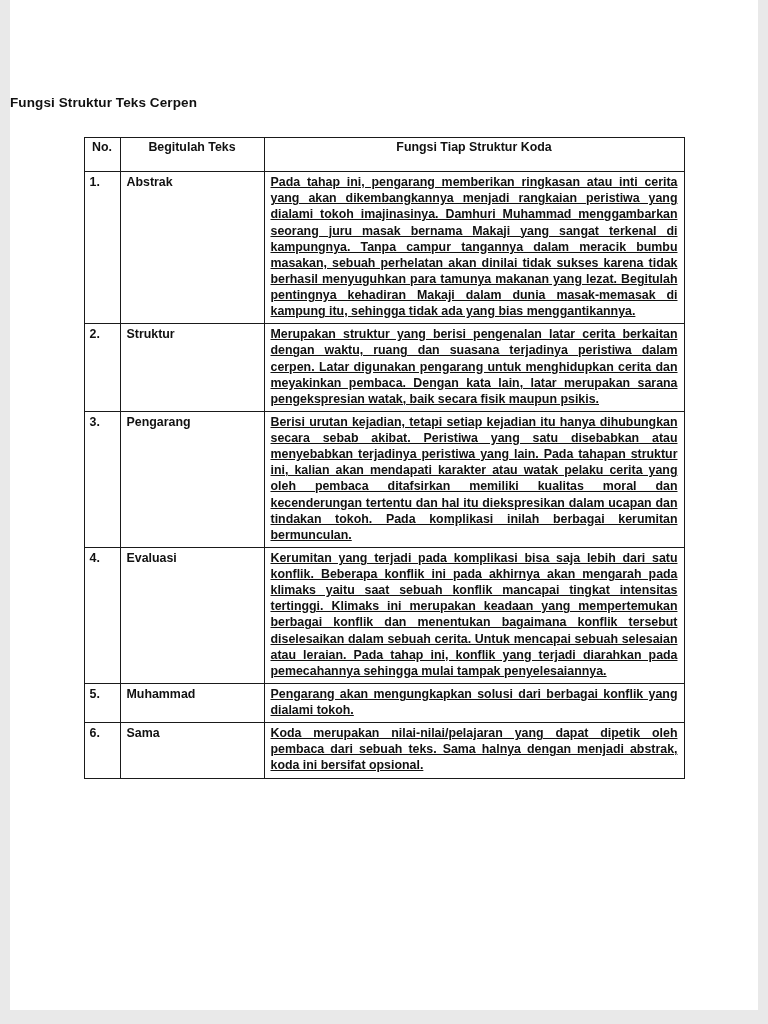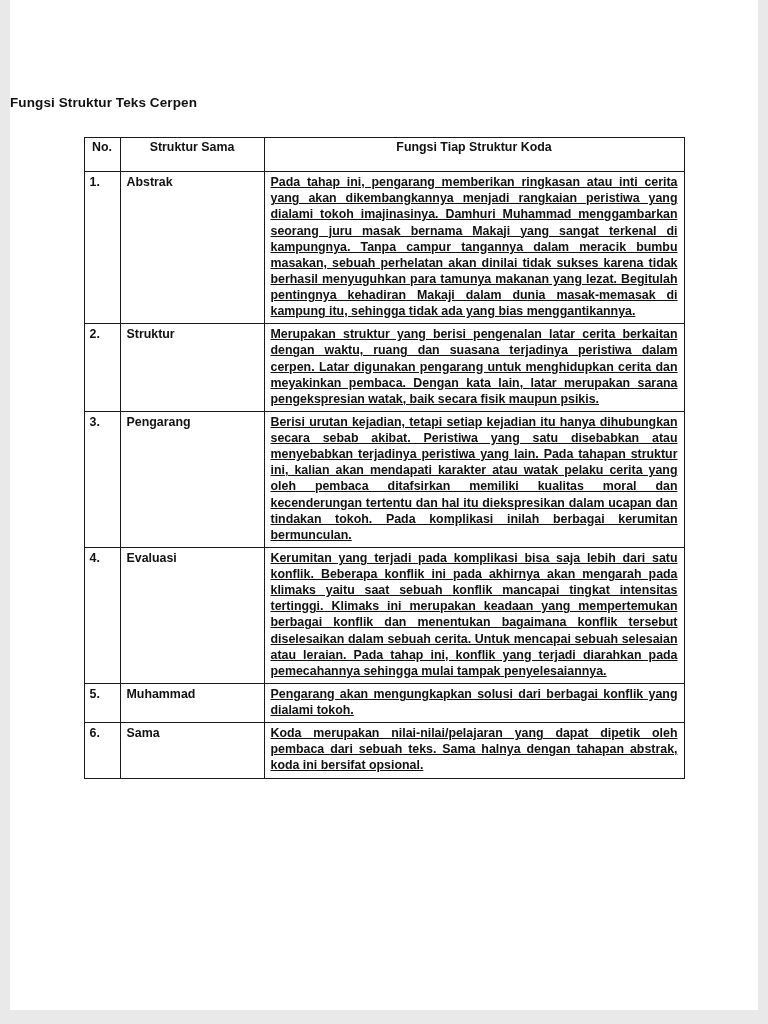--- a/index.html
+++ b/index.html
@@ -64,21 +64,21 @@
 
   <table class="struktur-table">
     <colgroup>
       <col class="col-no">
       <col class="col-struktur">
       <col class="col-fungsi">
     </colgroup>
     <thead>
       <tr>
         <th>No.</th>
-        <th>Struktur Sama</th>
+        <th>Begitulah Teks</th>
         <th>Fungsi Tiap Struktur Koda</th>
       </tr>
     </thead>
     <tbody>
       <tr>
         <td class="cell-no">1.</td>
         <td class="cell-struktur">Abstrak</td>
         <td class="cell-fungsi">Pada tahap ini, pengarang memberikan ringkasan atau inti cerita yang akan dikembangkannya menjadi rangkaian peristiwa yang dialami tokoh imajinasinya. Damhuri Muhammad menggambarkan seorang juru masak bernama Makaji yang sangat terkenal di kampungnya. Tanpa campur tangannya dalam meracik bumbu masakan, sebuah perhelatan akan dinilai tidak sukses karena tidak berhasil menyuguhkan para tamunya makanan yang lezat. Begitulah pentingnya kehadiran Makaji dalam dunia masak-memasak di kampung itu, sehingga tidak ada yang bias menggantikannya.</td>
       </tr>
       <tr>
@@ -97,18 +97,18 @@
         <td class="cell-fungsi">Kerumitan yang terjadi pada komplikasi bisa saja lebih dari satu konflik. Beberapa konflik ini pada akhirnya akan mengarah pada klimaks yaitu saat sebuah konflik mancapai tingkat intensitas tertinggi. Klimaks ini merupakan keadaan yang mempertemukan berbagai konflik dan menentukan bagaimana konflik tersebut diselesaikan dalam sebuah cerita. Untuk mencapai sebuah selesaian atau leraian. Pada tahap ini, konflik yang terjadi diarahkan pada pemecahannya sehingga mulai tampak penyelesaiannya.</td>
       </tr>
       <tr>
         <td class="cell-no">5.</td>
         <td class="cell-struktur">Muhammad</td>
         <td class="cell-fungsi">Pengarang akan mengungkapkan solusi dari berbagai konflik yang dialami tokoh.</td>
       </tr>
       <tr>
         <td class="cell-no">6.</td>
         <td class="cell-struktur">Sama</td>
-        <td class="cell-fungsi">Koda merupakan nilai-nilai/pelajaran yang dapat dipetik oleh pembaca dari sebuah teks. Sama halnya dengan tahapan abstrak, koda ini bersifat opsional.</td>
+        <td class="cell-fungsi">Koda merupakan nilai-nilai/pelajaran yang dapat dipetik oleh pembaca dari sebuah teks. Sama halnya dengan menjadi abstrak, koda ini bersifat opsional.</td>
       </tr>
     </tbody>
   </table>
 
 </div>
 
 </body></html>

